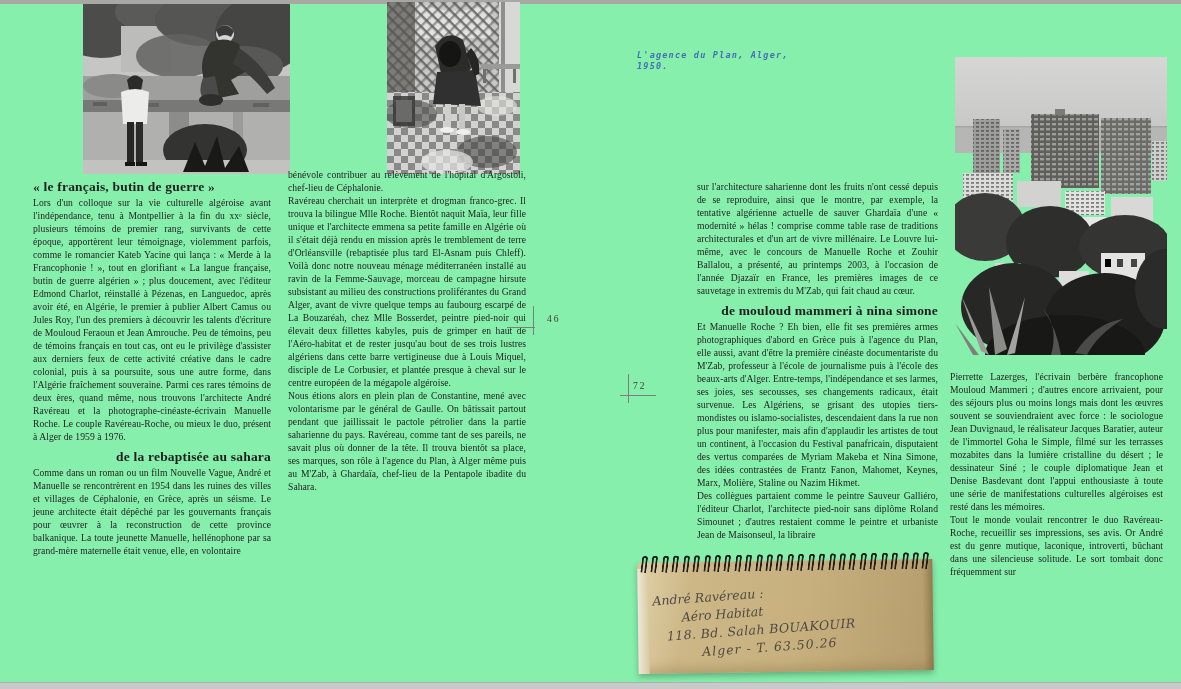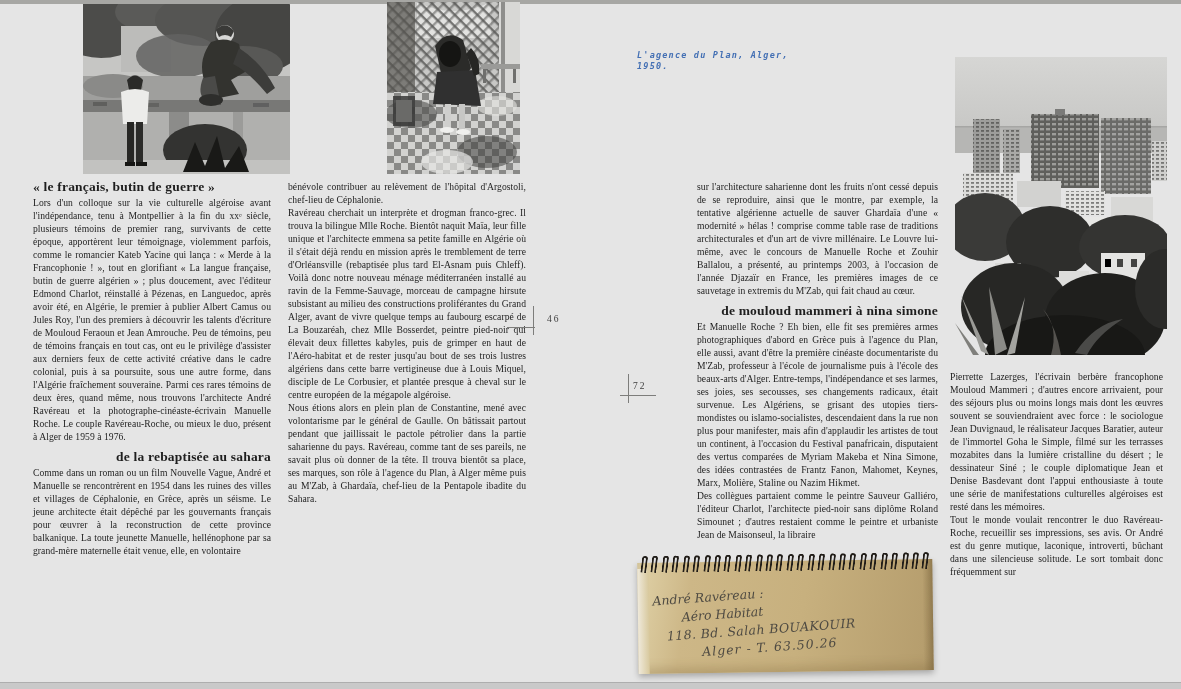--- a/index.html
+++ b/index.html
@@ -1,16 +1,16 @@
 <!DOCTYPE html>
 <html lang="fr"><head>
 <meta charset="utf-8">
 <style>
   html,body{margin:0;padding:0;background:#ffffff;}
-  #spread{position:relative;width:1181px;height:689px;background:#e5e5e5;overflow:hidden;
+  #spread{position:relative;width:1181px;height:689px;background:#86efac;overflow:hidden;
           font-family:"Liberation Serif", serif;color:#1e1e1e;}
   .scan-edge{position:absolute;left:0;width:100%;}
   #edge-top{top:0;height:4px;background:#a7a7a4;}
   #edge-bottom{top:682px;height:7px;background:#c9c9c9;border-top:1px solid #aeaeae;}
   .photo{position:absolute;display:block;}
   .col{position:absolute;font-size:9.6px;line-height:13px;text-align:justify;
        letter-spacing:.05px;hyphens:auto;}
   .col p{margin:0;}
   h2.runhead{font-size:13.5px;line-height:15px;margin:0 0 2px 0;font-weight:bold;
              letter-spacing:.2px;text-align:left;}
@@ -199,21 +199,21 @@
     <path d="M96,298 Q104,270 88,252 Q102,272 106,298 Z" fill="#55534f"></path>
   </svg>
 
   <div class="col" style="left:33px;top:179px;width:238px;">
     <h2 class="runhead">« le français, butin de guerre »</h2>
     <p>Lors d'un colloque sur la vie culturelle algéroise avant l'indépendance, tenu à Montpellier à la fin du xxᵉ siècle, plusieurs témoins de premier rang, survivants de cette époque, apportèrent leur témoignage, violemment parfois, comme le romancier Kateb Yacine qui lança : « Merde à la Francophonie ! », tout en glorifiant « La langue française, butin de guerre algérien » ; plus doucement, avec l'éditeur Edmond Charlot, réinstallé à Pézenas, en Languedoc, après avoir été, en Algérie, le premier à publier Albert Camus ou Jules Roy, l'un des premiers à découvrir les talents d'écriture de Mouloud Feraoun et Jean Amrouche. Peu de témoins, peu de témoins français en tout cas, ont eu le privilège d'assister aux derniers feux de cette activité créative dans le cadre colonial, puis à sa poursuite, sous une autre forme, dans l'Algérie fraîchement souveraine. Parmi ces rares témoins de deux ères, quand même, nous trouvons l'architecte André Ravéreau et la photographe-cinéaste-écrivain Manuelle Roche. Le couple Ravéreau-Roche, ou mieux le duo, présent à Alger de 1959 à 1976.</p>
     <h2 class="runhead mid">de la rebaptisée au sahara</h2>
     <p>Comme dans un roman ou un film Nouvelle Vague, André et Manuelle se rencontrèrent en 1954 dans les ruines des villes et villages de Céphalonie, en Grèce, après un séisme. Le jeune architecte était dépêché par les gouvernants français pour œuvrer à la reconstruction de cette province balkanique. La toute jeunette Manuelle, hellénophone par sa grand-mère maternelle était venue, elle, en volontaire</p>
   </div>
 
-  <div class="col" style="left:288px;top:180px;width:238px;">
+  <div class="col" style="left:288px;top:168px;width:238px;">
     <p>bénévole contribuer au relèvement de l'hôpital d'Argostoli, chef-lieu de Céphalonie.</p>
     <p>Ravéreau cherchait un interprète et drogman franco-grec. Il trouva la bilingue Mlle Roche. Bientôt naquit Maïa, leur fille unique et l'architecte emmena sa petite famille en Algérie où il s'était déjà rendu en mission après le tremblement de terre d'Orléansville (rebaptisée plus tard El-Asnam puis Chleff). Voilà donc notre nouveau ménage méditerranéen installé au ravin de la Femme-Sauvage, morceau de campagne hirsute subsistant au milieu des constructions proliférantes du Grand Alger, avant de vivre quelque temps au faubourg escarpé de La Bouzaréah, chez Mlle Bosserdet, peintre pied-noir qui élevait deux fillettes kabyles, puis de grimper en haut de l'Aéro-habitat et de rester jusqu'au bout de ses trois lustres algériens dans cette barre vertigineuse due à Louis Miquel, disciple de Le Corbusier, et plantée presque à cheval sur le centre européen de la mégapole algéroise.</p>
     <p>Nous étions alors en plein plan de Constantine, mené avec volontarisme par le général de Gaulle. On bâtissait partout pendant que jaillissait le pactole pétrolier dans la partie saharienne du pays. Ravéreau, comme tant de ses pareils, ne savait plus où donner de la tête. Il trouva bientôt sa place, ses marques, son rôle à l'agence du Plan, à Alger même puis au M'Zab, à Ghardaïa, chef-lieu de la Pentapole ibadite du Sahara.</p>
   </div>
 
   <div class="col" style="left:697px;top:180px;width:241px;">
     <p>sur l'architecture saharienne dont les fruits n'ont cessé depuis de se reproduire, ainsi que le montre, par exemple, la tentative algérienne actuelle de sauver Ghardaïa d'une « modernité » hélas ! comprise comme table rase de traditions architecturales et d'un art de vivre millénaire. Le Louvre lui-même, avec le concours de Manuelle Roche et Zouhir Ballalou, a présenté, au printemps 2003, à l'occasion de l'année Djazaïr en France, les premières images de ce sauvetage in extremis du M'Zab, qui fait chaud au cœur.</p>
     <h2 class="runhead mid">de mouloud mammeri à nina simone</h2>
     <p>Et Manuelle Roche ? Eh bien, elle fit ses premières armes photographiques d'abord en Grèce puis à l'agence du Plan, elle aussi, avant d'être la première cinéaste documentariste du M'Zab, professeur à l'école de journalisme puis à l'école des beaux-arts d'Alger. Entre-temps, l'indépendance et ses larmes, ses joies, ses secousses, ses changements radicaux, était survenue. Les Algériens, se grisant des utopies tiers-mondistes ou islamo-socialistes, descendaient dans la rue non plus pour manifester, mais afin d'applaudir les artistes de tout un continent, à l'occasion du Festival panafricain, disputaient des vertus comparées de Myriam Makeba et Nina Simone, des idées contrastées de Frantz Fanon, Mahomet, Keynes, Marx, Molière, Staline ou Nazim Hikmet.</p>
     <p>Des collègues partaient comme le peintre Sauveur Galliéro, l'éditeur Charlot, l'architecte pied-noir sans diplôme Roland Simounet ; d'autres restaient comme le peintre et urbaniste Jean de Maisonseul, la libraire</p>

